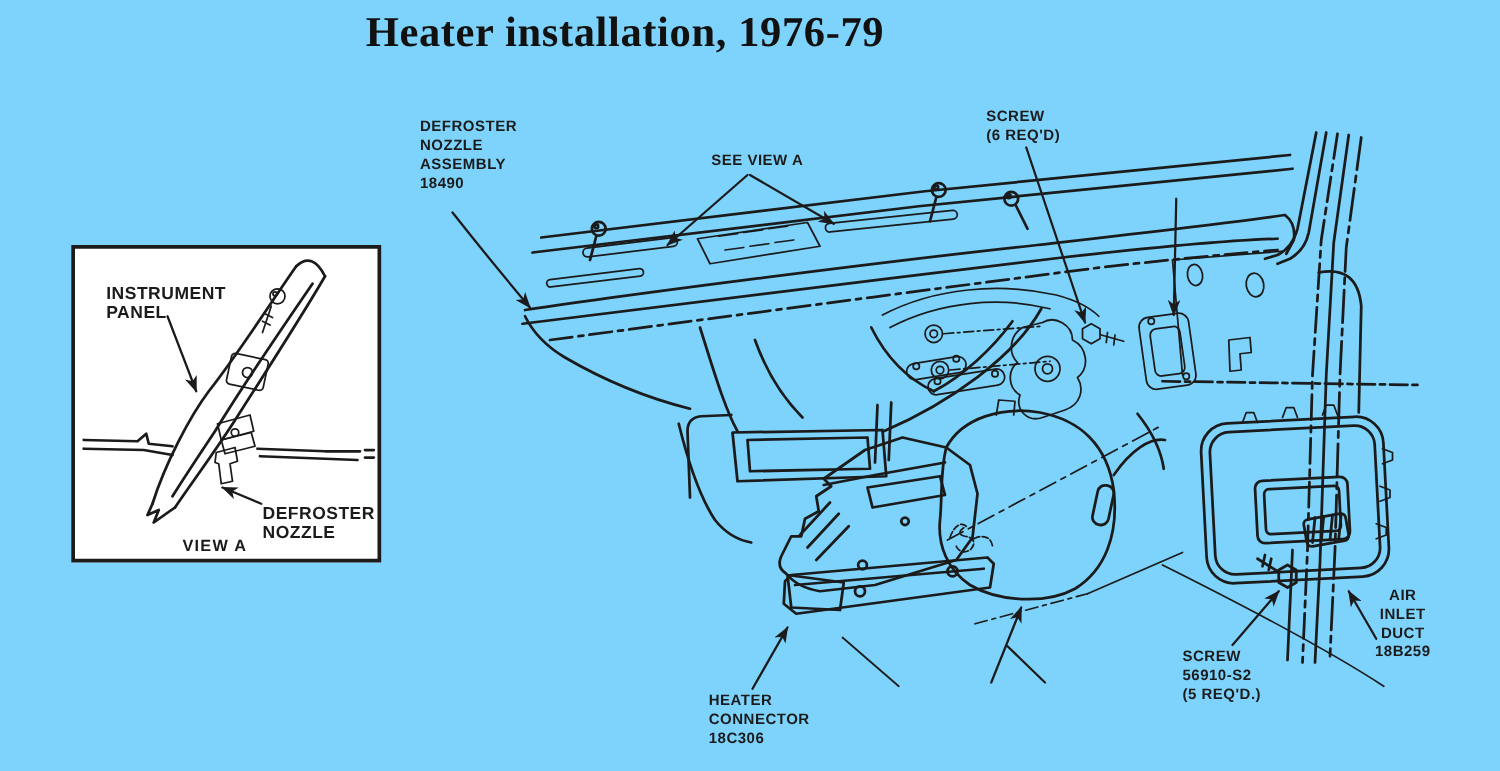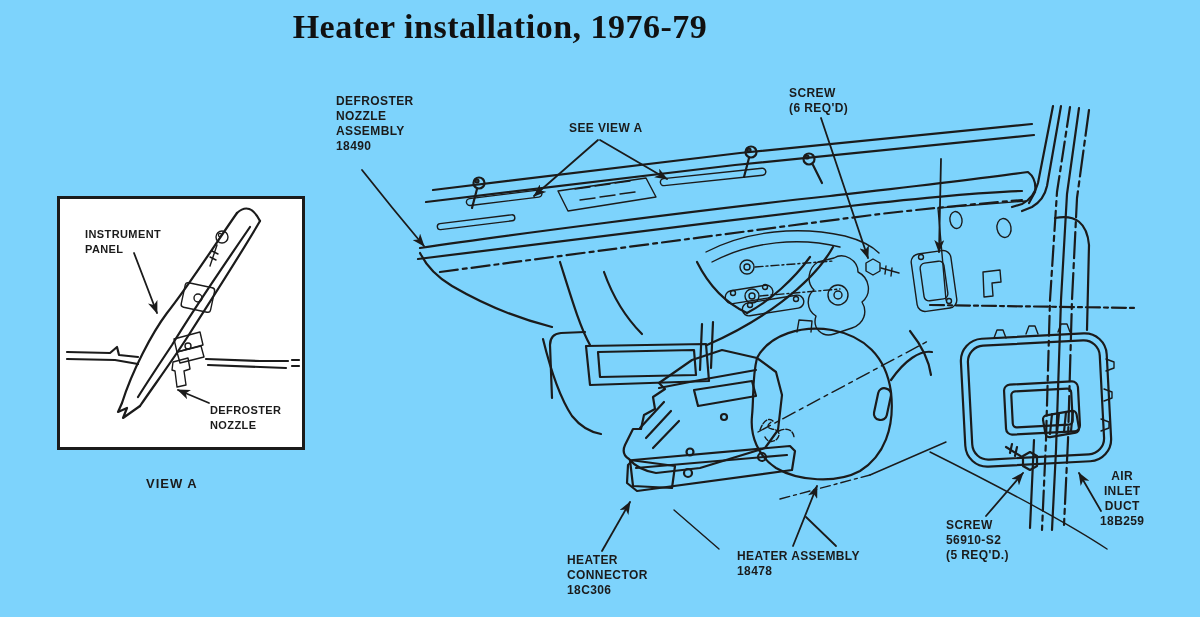--- a/index.html
+++ b/index.html
@@ -5,22 +5,22 @@
   html,body{margin:0;padding:0;background:#fff;}
   .page{position:relative;width:1200px;height:617px;background:#7dd3fc;overflow:hidden;
         font-family:"Liberation Sans",sans-serif;color:#1b1b1b;}
   .title{position:absolute;left:500px;top:8px;transform:translateX(-50%);
          font-family:"Liberation Serif",serif;font-weight:700;font-size:34px;
          white-space:nowrap;color:#111;letter-spacing:.5px;}
   .callout{position:absolute;font-weight:700;font-size:12px;line-height:15px;
            letter-spacing:.4px;white-space:pre-line;color:#1b1b1b;}
   .inset{position:absolute;left:57px;top:196px;width:242px;height:248px;
          border:3px solid #1b1b1b;background:#fff;}
-  .inset .callout{font-size:11px;}
-  .inset .caption{font-size:13px;letter-spacing:1px;margin-top:47px;}
+  .inset .callout{font-size:14px;}
+  .inset .caption{font-size:13px;letter-spacing:1px;}
   svg{position:absolute;left:0;top:0;}
   svg *{vector-effect:none;}
   .ln path,.ln line,.ln rect,.ln ellipse,.ln circle,.ln polygon,.ln polyline{
       stroke:#1b1b1b;fill:none;stroke-linecap:round;stroke-linejoin:round;}
   .s2 *{stroke-width:2.2;} .s1 *{stroke-width:1.4;}
 </style>
 </head>
 <body>
 
 <div class="page">
@@ -198,22 +198,20 @@
   <div class="callout" style="left:569px;top:121px;">SEE VIEW A</div>
   <div class="callout" style="left:789px;top:86px;">SCREW
 (6 REQ'D)</div>
   <div class="callout" style="left:1100px;top:469px;text-align:center;">AIR
 INLET
 DUCT
 18B259</div>
   <div class="callout" style="left:946px;top:518px;">SCREW
 56910-S2
 (5 REQ'D.)</div>
-  <div class="callout" style="left:737px;top:549px;">HEATER ASSEMBLY
-18478</div>
   <div class="callout" style="left:567px;top:553px;">HEATER
 CONNECTOR
 18C306</div>
 
   <div class="inset">
     <svg width="242" height="248" viewBox="0 0 242 248">
       <defs>
         <marker id="arwB" markerUnits="userSpaceOnUse" markerWidth="14" markerHeight="10" refX="12" refY="5" orient="auto">
           <path d="M0,0 L13,5 L0,10 L3.5,5 Z" fill="#1b1b1b"></path>
         </marker>

